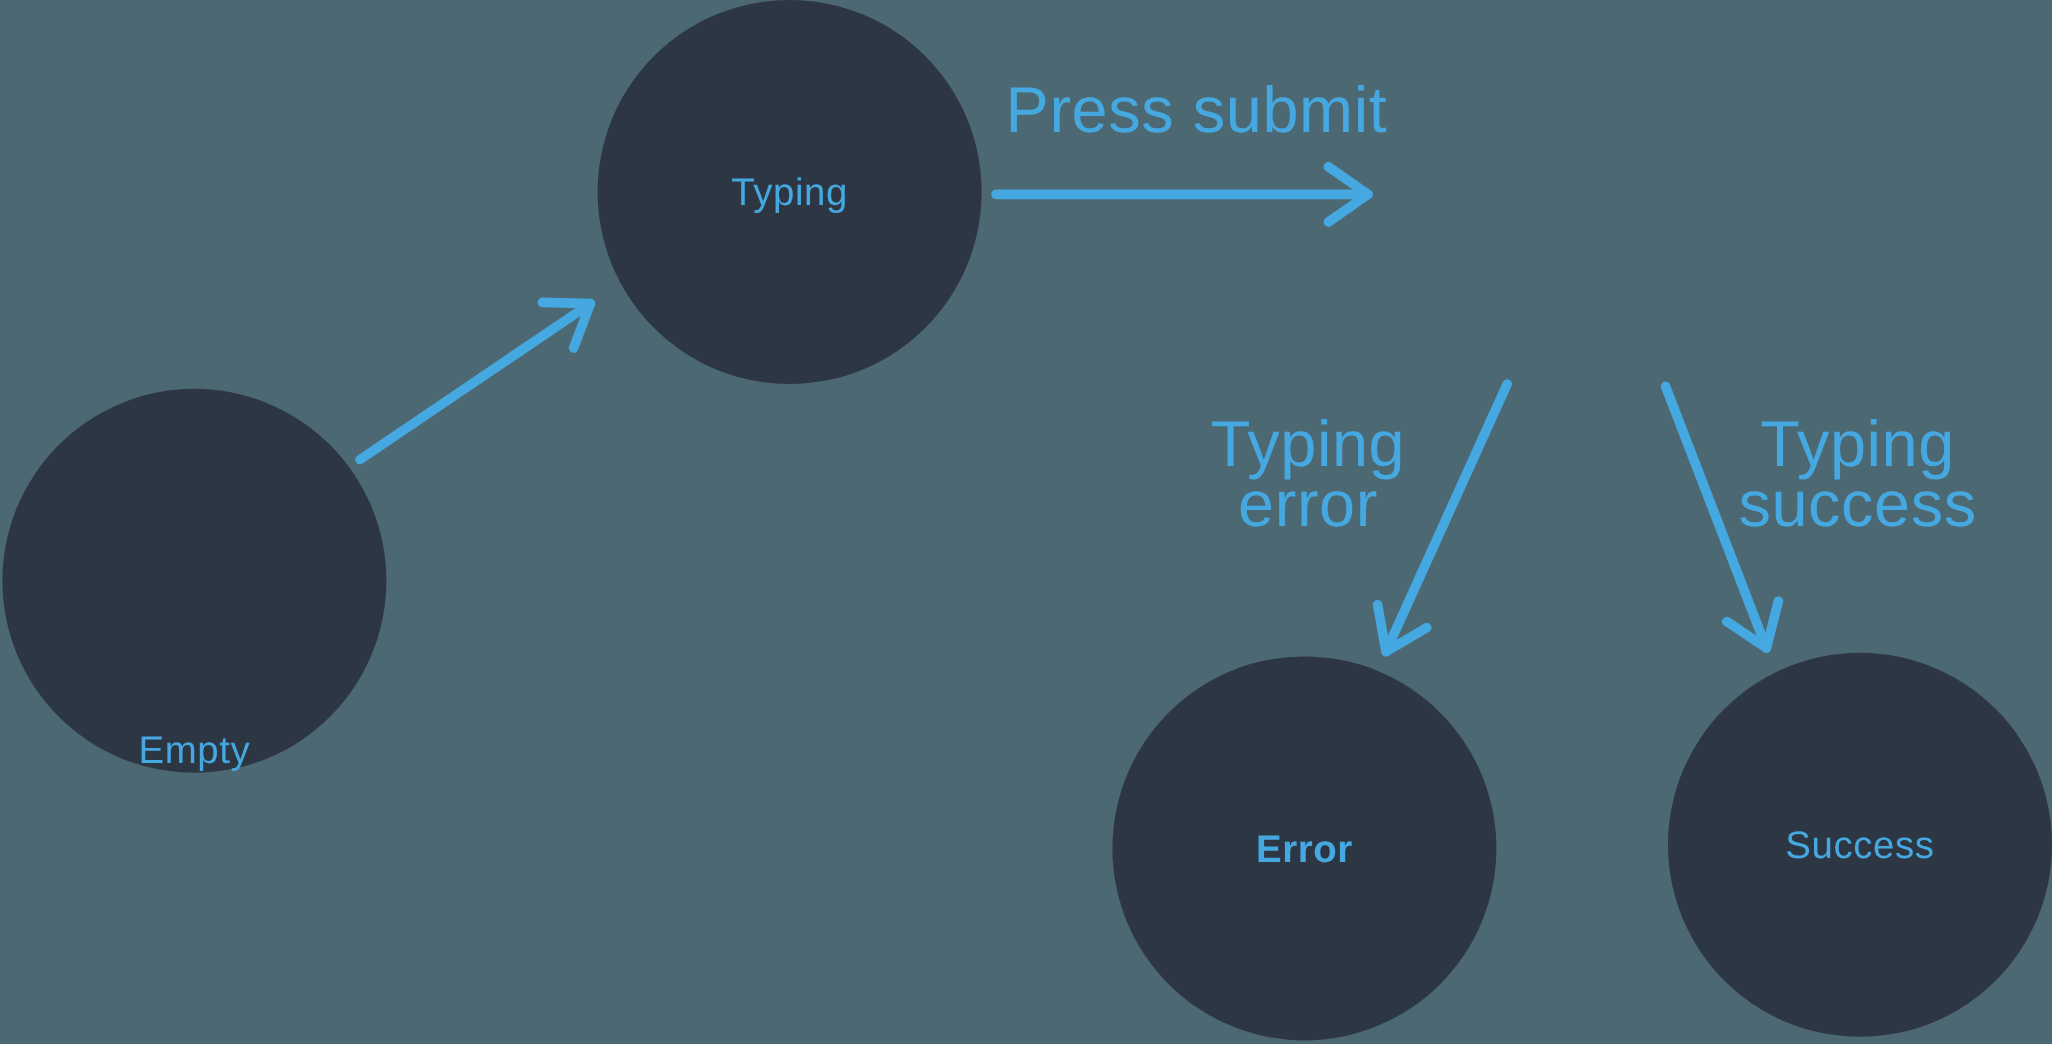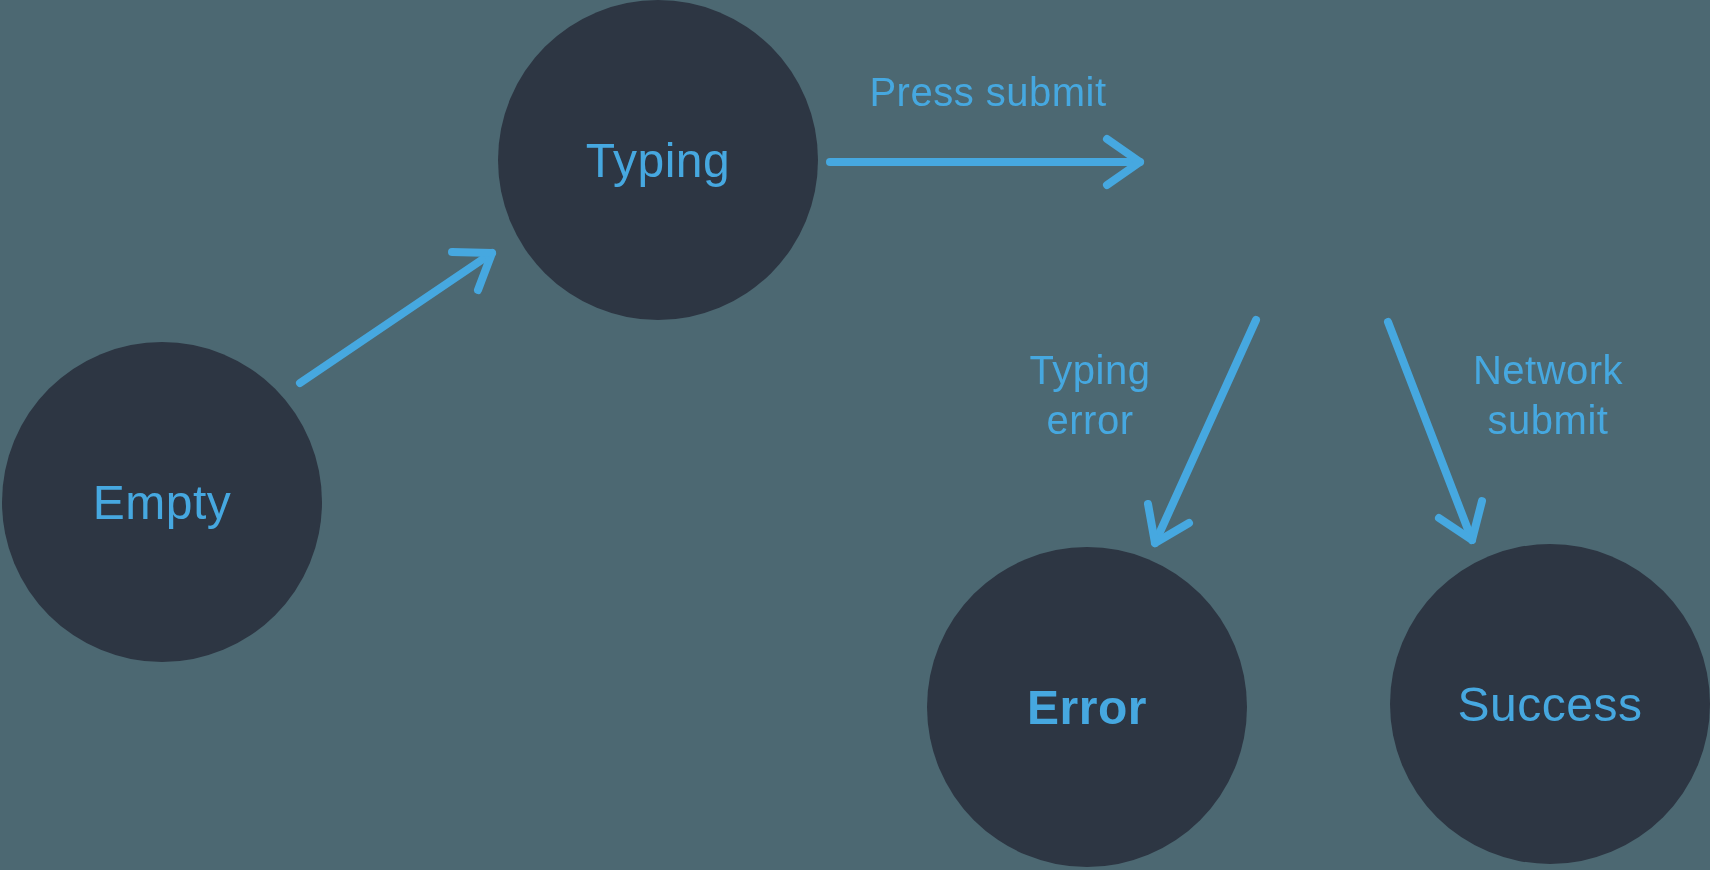--- a/index.html
+++ b/index.html
@@ -35,33 +35,33 @@
     position: absolute;
     width: 320px; height: 320px;
     border-radius: 50%;
     background: var(--node-fill);
     display: flex;
     align-items: center;
     justify-content: center;
   }
   .node-label {
     color: var(--accent);
-    font-size: 48px;
+    font-size: 32px;
     letter-spacing: 0.5px;
     white-space: nowrap;
   }
   .edge-label {
     position: absolute;
     color: var(--accent);
-    font-size: 40px;
+    font-size: 54px;
     line-height: 50px;
     letter-spacing: 0.5px;
     text-align: center;
   }
-  #node-empty      { left: 2px;    top: 342px; }
+  #node-empty      { left: 2px;    top: 324px; align-items: flex-end; }
   #node-typing     { left: 498px;  top: 0px;   }
   #node-submitting { left: 1167px; top: 2px;   }
   #node-error      { left: 927px;  top: 547px; font-weight: bold; }
   #node-success    { left: 1390px; top: 544px; }
 
   #label-start-typing    { left: 232px;  top: 186px; width: 190px; }
   #label-press-submit    { left: 838px;  top: 67px;  width: 300px; white-space: nowrap; }
   #label-network-error   { left: 990px;  top: 345px; width: 200px; }
   #label-network-success { left: 1448px; top: 345px; width: 200px; }
 </style>
@@ -100,15 +100,15 @@
 
   <div class="node" id="node-success">
     <span class="node-label">Success</span>
   </div>
 
 
   <div class="edge-label" id="label-press-submit">Press submit</div>
 
   <div class="edge-label" id="label-network-error">Typing error</div>
 
-  <div class="edge-label" id="label-network-success">Network submit</div>
+  <div class="edge-label" id="label-network-success">Typing success</div>
 
 </div>
 
 </body></html>

